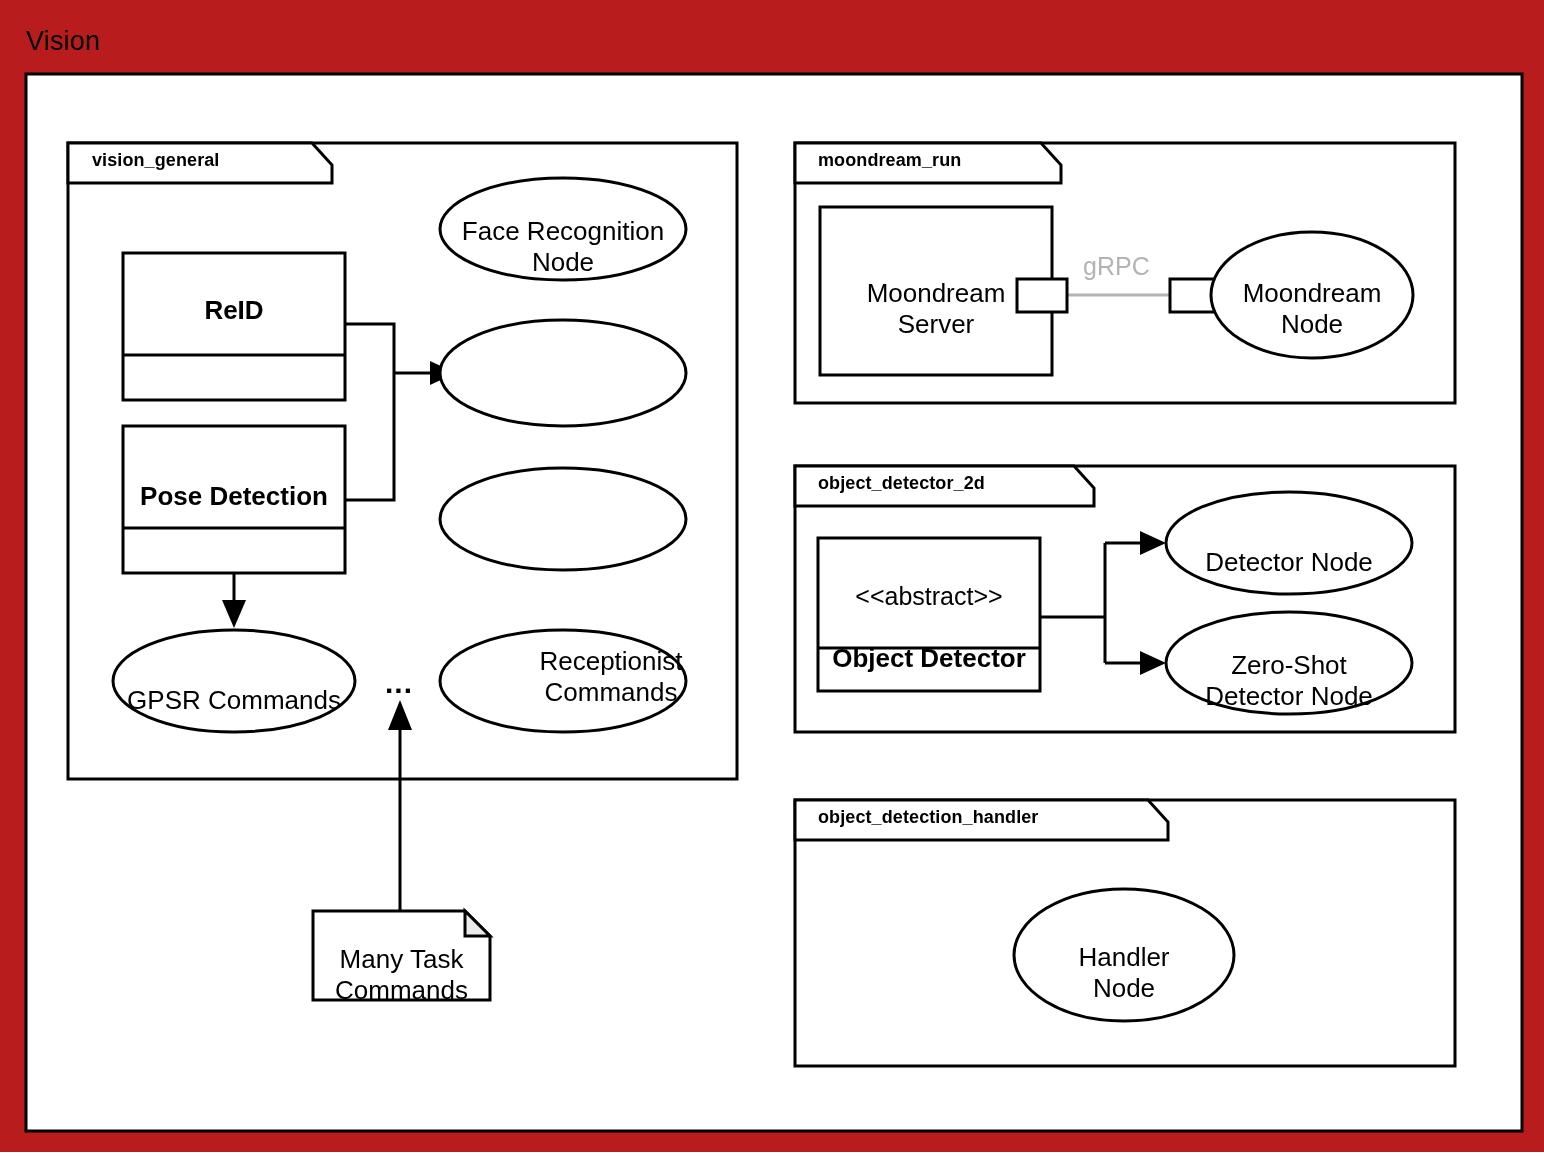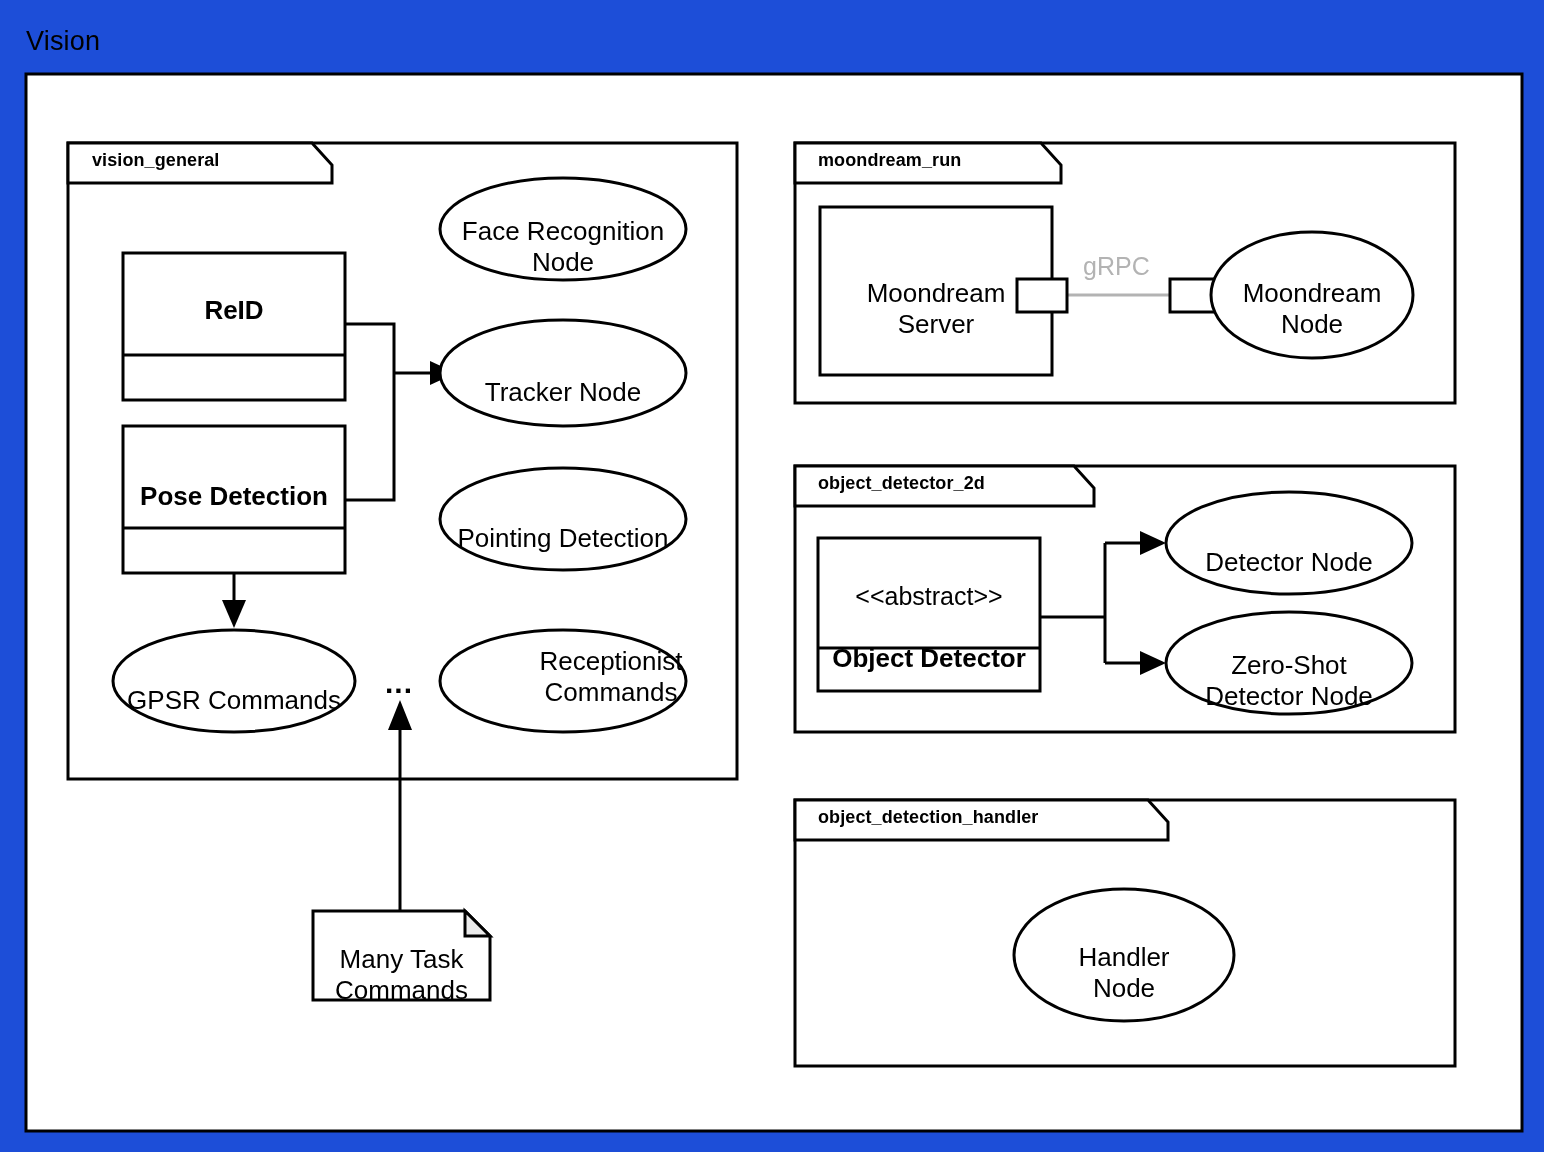--- a/index.html
+++ b/index.html
@@ -8,21 +8,21 @@
     background: #ffffff;
   }
   body {
     font-family: "Liberation Sans", sans-serif;
     color: #000000;
   }
   #canvas {
     position: relative;
     width: 1544px;
     height: 1152px;
-    background: #1d4ed8;
+    background: #b91c1c;
     overflow: hidden;
   }
   svg.layer {
     position: absolute;
     left: 0;
     top: 0;
     width: 1544px;
     height: 1156px;
   }
   .shape-stroke {
@@ -195,23 +195,21 @@
 
   <div class="pkg-name" style="left:92px; top:150px;">vision_general</div>
 
   <div class="lbl class-name" style="left:123px; top:276px; width:222px;">ReID</div>
 
   <div class="lbl class-name" style="left:123px; top:462px; width:222px;">Pose Detection</div>
 
   <div class="lbl node-label" style="left:443px; top:197px; width:240px;">Face Recognition
 Node</div>
 
-  <div class="lbl node-label" style="left:443px; top:358px; width:240px;">Tracker Node</div>
-
-  <div class="lbl node-label" style="left:441px; top:504px; width:244px;">Pointing Detection</div>
+
 
   <div class="lbl node-label" style="left:113px; top:666px; width:242px;">GPSR Commands</div>
 
   <div class="lbl node-label" style="left:443px; top:627px; width:240px;padding-left:48px;">Receptionist
 Commands</div>
 
   <div class="ellipsis" style="left:385px; top:666px;">...</div>
 
   <div class="lbl note-label" style="left:313px; top:925px; width:177px;">Many Task
 Commands</div>

